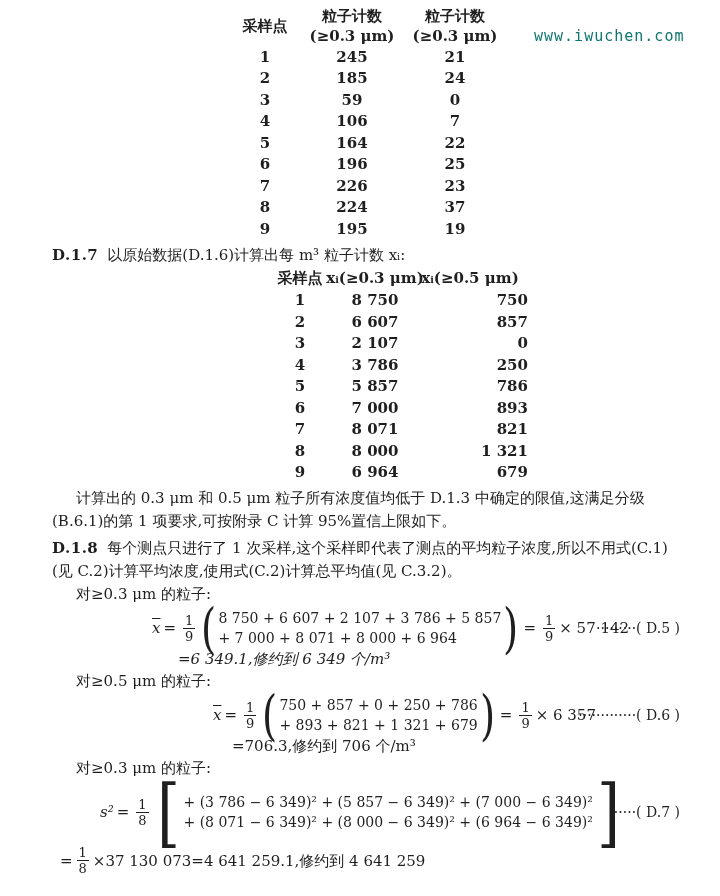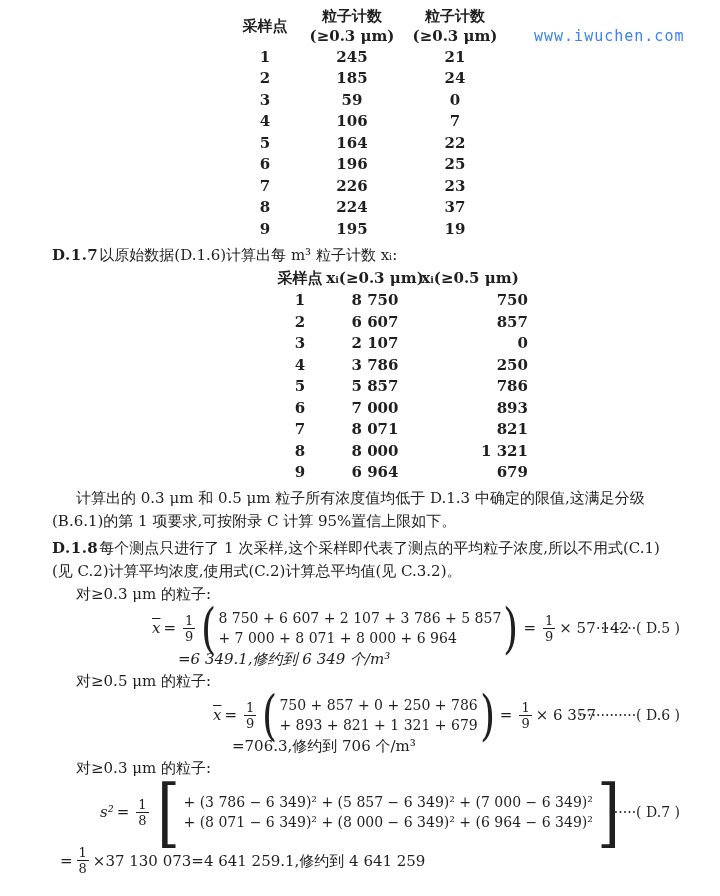--- a/index.html
+++ b/index.html
@@ -5,40 +5,40 @@
   html,body { margin:0; padding:0; }
   .page {
     position:relative; width:720px; height:896px; background:#ffffff;
     color:#1f1f1f; font-family:"DejaVu Serif","Liberation Serif",serif;
     font-size:15px; overflow:hidden;
   }
   .content { padding:6px 40px 0 52px; }
 
   .watermark {
     position:absolute; top:27px; left:534px;
-    color:#3b82f6; font-family:"DejaVu Sans Mono","Liberation Mono",monospace;
+    color:#0f766e; font-family:"DejaVu Sans Mono","Liberation Mono",monospace;
     font-size:15px; letter-spacing:1px; white-space:nowrap;
   }
 
   
   .ptable { display:flex; flex-direction:column;font-weight:bold; }
   .t-hrow { display:flex; }
   .hcell { display:flex; flex-direction:column; justify-content:center; align-items:center; line-height:20px; }
   .hcell span { white-space:nowrap; }
   .t-row { display:flex; height:21.5px; align-items:center; }
   .cell { text-align:center; white-space:nowrap; }
   .t1 { margin-left:178px; }
   .t1 .c1 { width:70px; } .t1 .c2 { width:104px; } .t1 .c3 { width:102px; }
   .t2 { margin-left:210px; }
   .t2 .c1 { width:76px; } .t2 .c2 { width:74px; } .t2 .c3 { width:116px;text-align:right; }
   .t2 .t-hrow { height:23px; align-items:center; }
 
   
   .dpara { margin:4px 0 0 0; line-height:23px; }
-  .dlabel { font-weight:bold; margin-right:1px; letter-spacing:0.5px; white-space:nowrap; }
+  .dlabel { font-weight:bold; margin-right:9px; letter-spacing:0.5px; white-space:nowrap; }
   .bpara { margin:4px 0 0 0; line-height:23px; text-indent:24px; }
   .lead { margin:0; line-height:22px; text-indent:24px; }
 
   
   .eq-block { position:relative; margin-top:2px; }
   .eq-main { display:flex; align-items:center; position:relative; }
   .eq-main.d5 { margin-left:100px; }
   .eq-main.d6 { margin-left:161px; }
   .eq-main.d7 { margin-left:48px; }
   .var { font-style:italic; }

